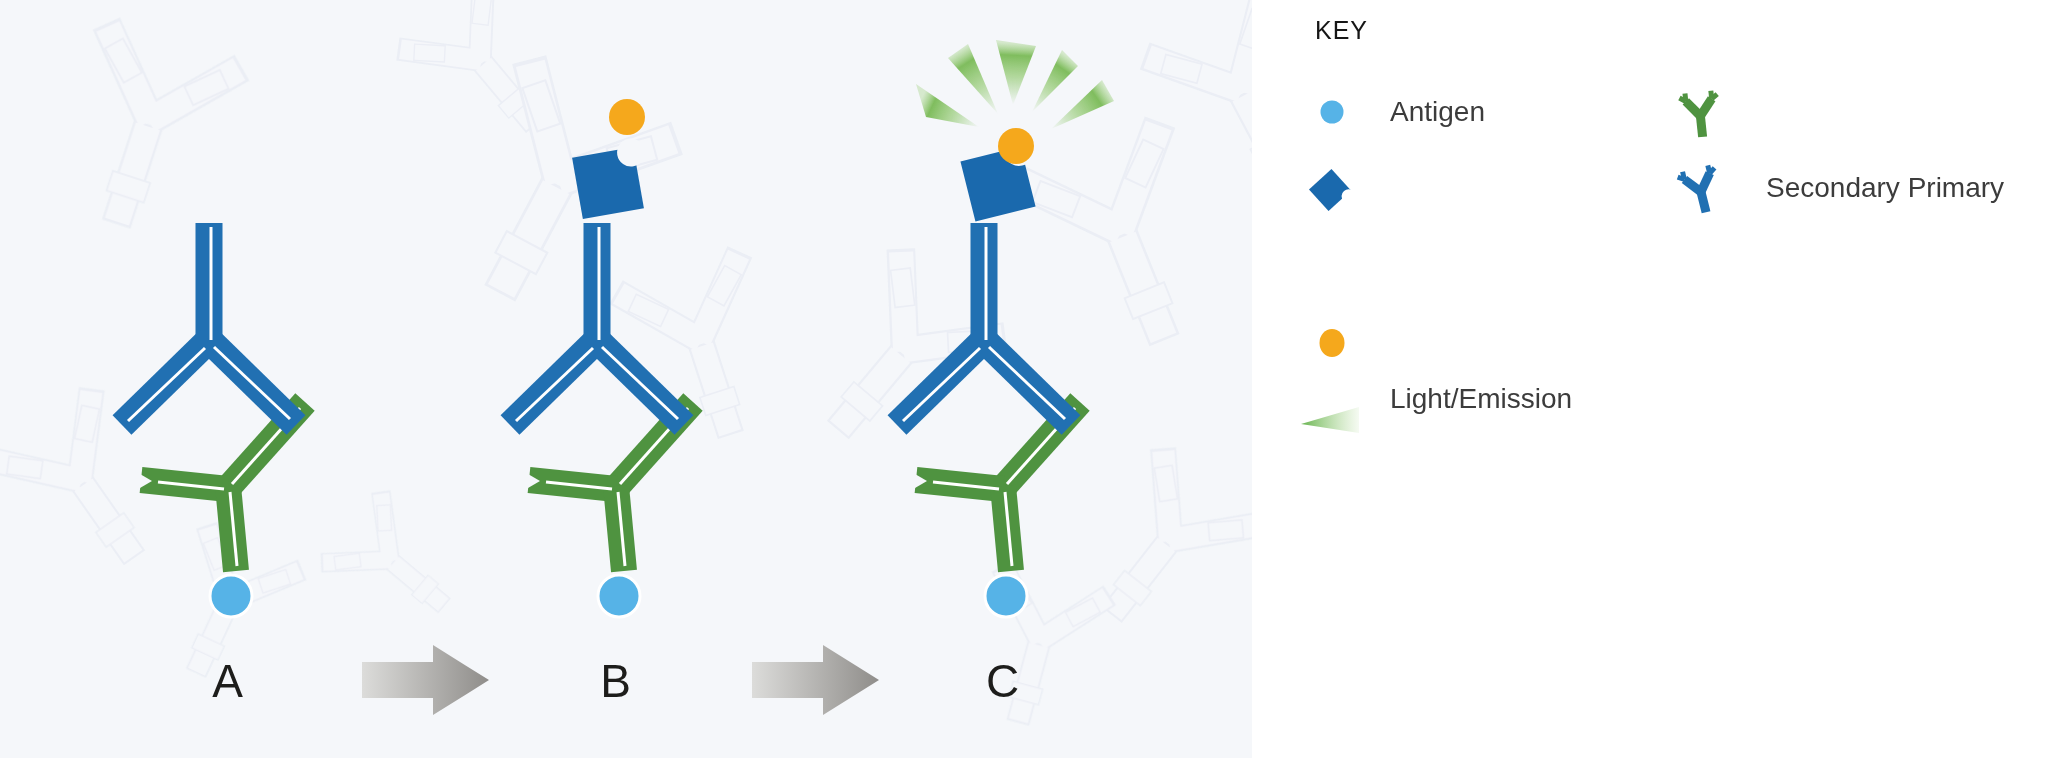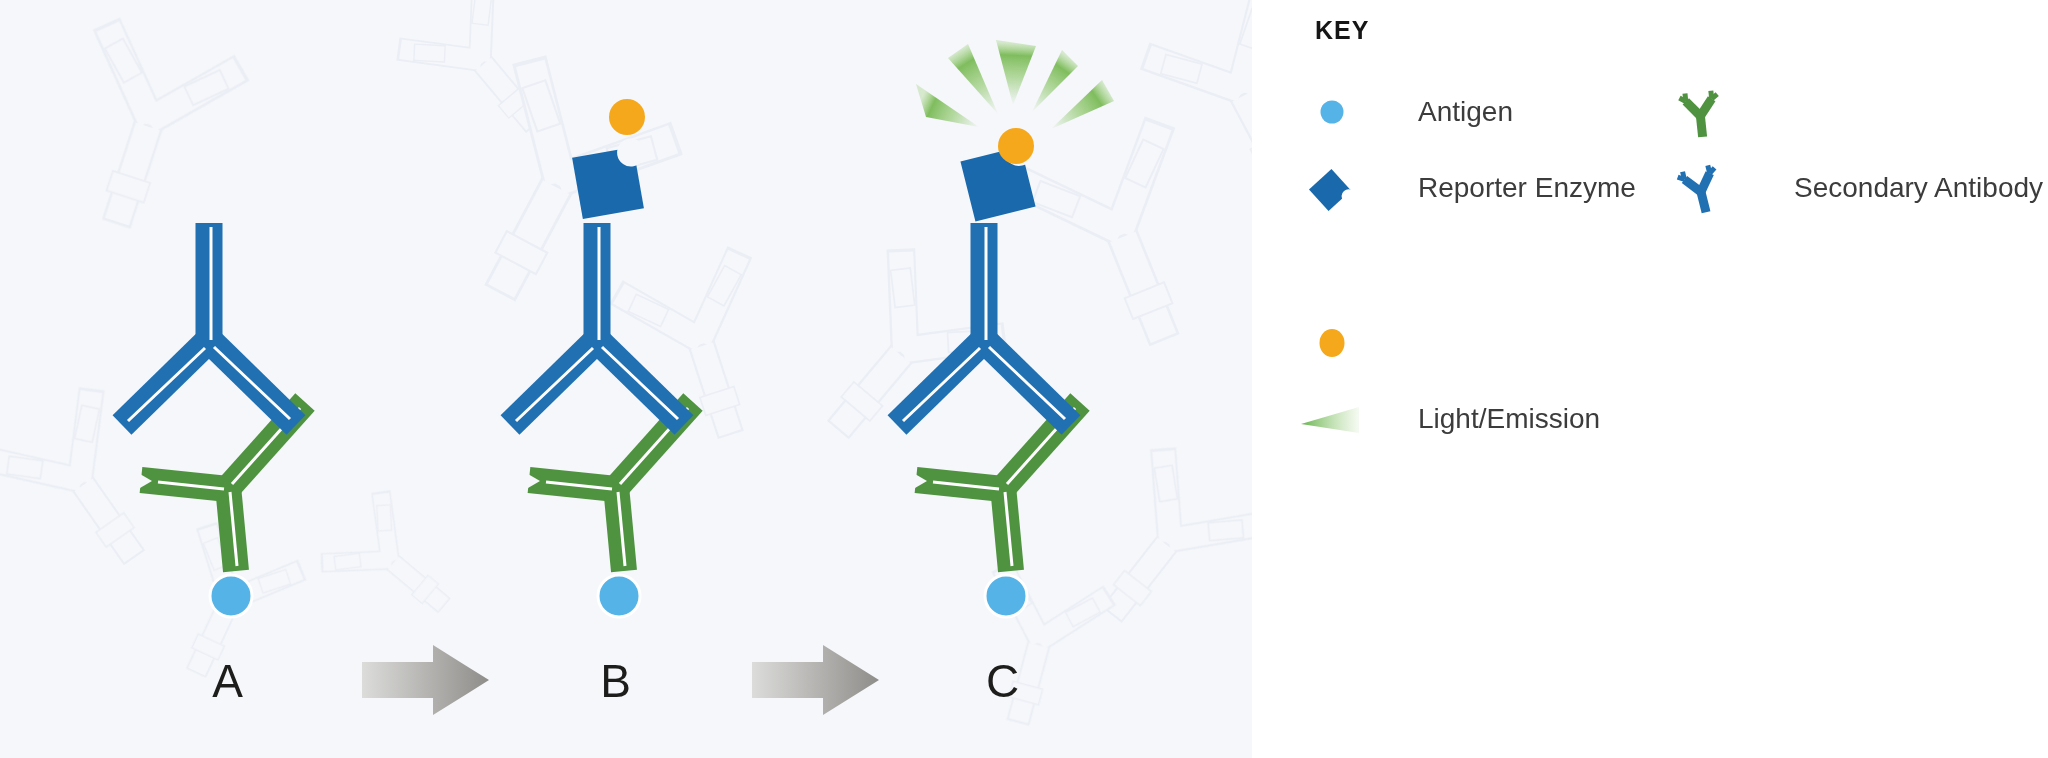--- a/index.html
+++ b/index.html
@@ -17,23 +17,23 @@
   .bite{fill:var(--background,#f5f7fa);}
   .substrate{fill:var(--substrate-orange,#f5a81c);}
   .stage-label{fill:var(--label-text,#1d1d1b);font-size:46px;letter-spacing:1px;}
   .panel{fill:var(--background,#f5f7fa);}
   .wm-o{stroke:var(--wm-line,#e2e7f0);fill:none;}
   .wm-i{stroke:var(--background,#f5f7fa);fill:none;}
   .wm-r{fill:var(--background,#f5f7fa);stroke:var(--wm-line,#e2e7f0);stroke-width:1.5;}
 
   
   .key-panel{position:absolute;left:1300px;top:0;width:748px;height:758px;}
-  .key-title{position:absolute;left:15px;top:16px;font-size:25px;font-weight:bold;
+  .key-title{position:absolute;left:15px;top:16px;font-size:25px;font-weight:normal;
              color:#161616;letter-spacing:1px;}
-  .key-label{position:absolute;font-size:28px;color:#3c3c3c;line-height:30px;white-space:nowrap;margin-left:28px;}
+  .key-label{position:absolute;font-size:28px;color:#3c3c3c;line-height:30px;white-space:nowrap;}
   .ki{position:absolute;}
 </style>
 </head>
 <body>
 
 <div class="canvas">
 
   <svg class="diagram-svg" width="2048" height="758" viewBox="0 0 2048 758">
     <defs>
       <clipPath id="panelClip">
@@ -192,44 +192,43 @@
         <line x1="13" y1="-12" x2="13" y2="-20" stroke-width="5"></line>
       </g>
     </svg>
 
     <svg class="ki" style="left:4px;top:164px" width="52" height="52" viewBox="-26 -26 52 52">
       <g transform="rotate(4)">
         <path d="M0,-21 L21,-1 L0,21 L-21,1 Z" fill="var(--enzyme-blue,#1a69ad)"></path>
         <circle cx="19" cy="5" r="7" fill="#ffffff"></circle>
       </g>
     </svg>
-    <div class="key-label" style="left:90px;top:173px">Reporter Enzyme</div>
 
     <svg class="ki" style="left:374px;top:160px" width="52" height="56" viewBox="-26 -28 52 56">
       <g transform="rotate(-14)" stroke="var(--antibody-blue,#2170b2)" fill="none">
         <line x1="0" y1="3" x2="0" y2="25" stroke-width="9"></line>
         <line x1="0" y1="4" x2="-13" y2="-12" stroke-width="9"></line>
         <line x1="0" y1="4" x2="13" y2="-12" stroke-width="9"></line>
         <line x1="-13" y1="-12" x2="-19" y2="-16" stroke-width="5"></line>
         <line x1="-13" y1="-12" x2="-13" y2="-20" stroke-width="5"></line>
         <line x1="13" y1="-12" x2="19" y2="-16" stroke-width="5"></line>
         <line x1="13" y1="-12" x2="13" y2="-20" stroke-width="5"></line>
       </g>
     </svg>
-    <div class="key-label" style="left:466px;top:173px">Secondary Antibody</div>
+    <div class="key-label" style="left:466px;top:173px">Secondary Primary</div>
 
     <svg class="ki" style="left:17px;top:327px" width="30" height="32">
       <ellipse cx="15" cy="16" rx="12.5" ry="14" fill="var(--substrate-orange,#f5a81c)"></ellipse>
     </svg>
 
     <svg class="ki" style="left:0px;top:406px" width="64" height="32">
       <defs>
         <linearGradient id="lightKeyGrad" x1="0" y1="0" x2="1" y2="0">
           <stop offset="0" stop-color="#5faf46" stop-opacity="0.95"></stop>
           <stop offset="1" stop-color="#9ed07e" stop-opacity="0.1"></stop>
         </linearGradient>
       </defs>
       <polygon points="1,18 59,1 59,27" fill="url(#lightKeyGrad)"></polygon>
     </svg>
-    <div class="key-label" style="left:90px;top:404px">Light/Emission</div>
+    <div class="key-label" style="left:90px;top:384px">Light/Emission</div>
   </div>
 
 </div>
 
 </body></html>

